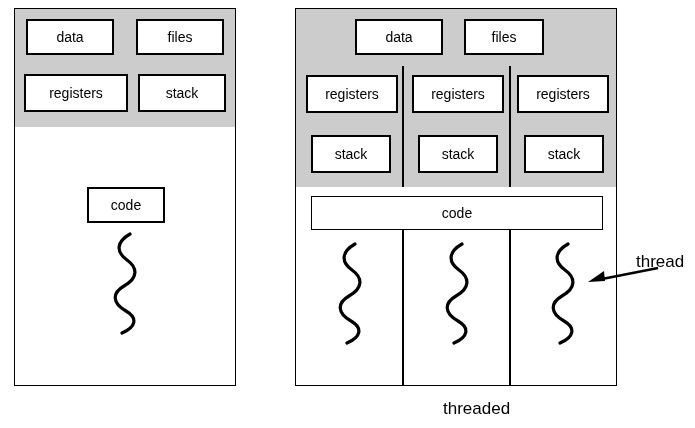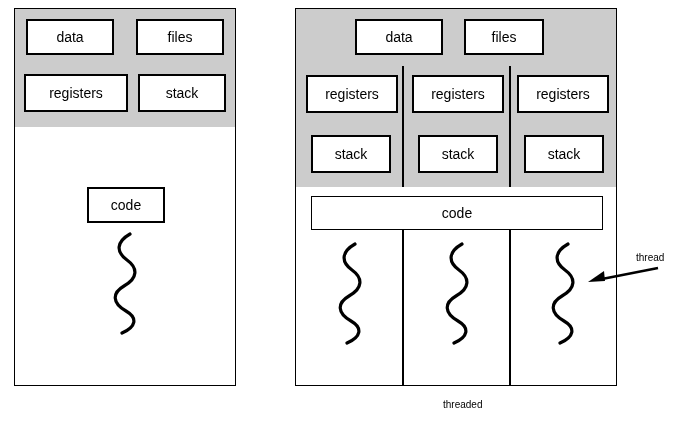--- a/index.html
+++ b/index.html
@@ -53,21 +53,21 @@
     border-width: 1px;
   }
 
   .divider {
     position: absolute;
     background: #000000;
   }
 
   .label {
     position: absolute;
-    font-size: 10px;
+    font-size: 17px;
     color: #000000;
     white-space: nowrap;
   }
 
   .squiggle {
     position: absolute;
   }
 
   .arrow {
     position: absolute;

